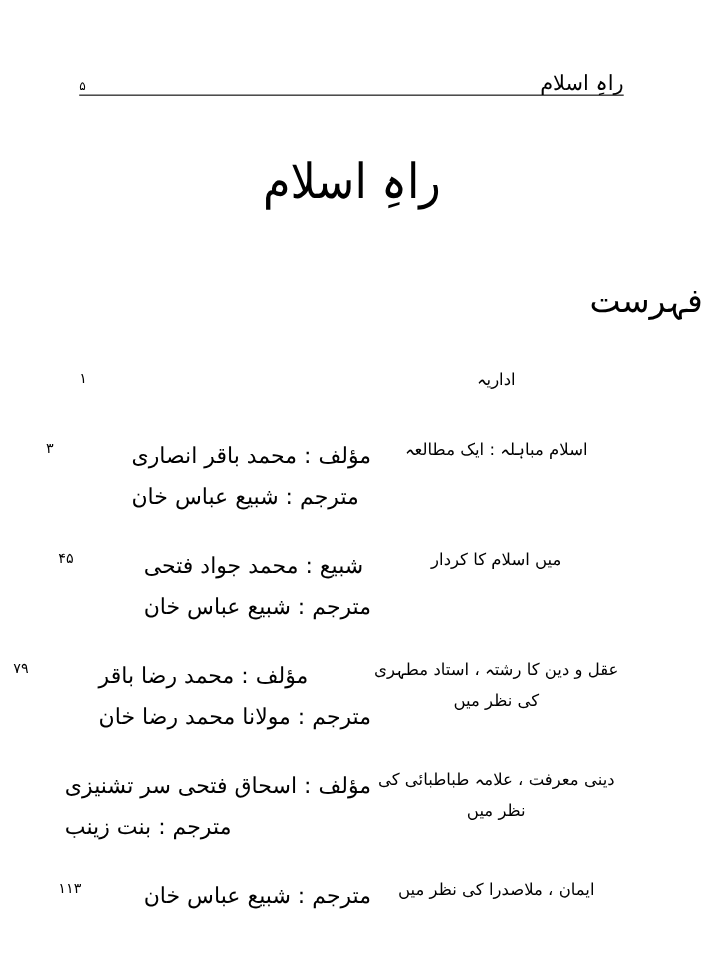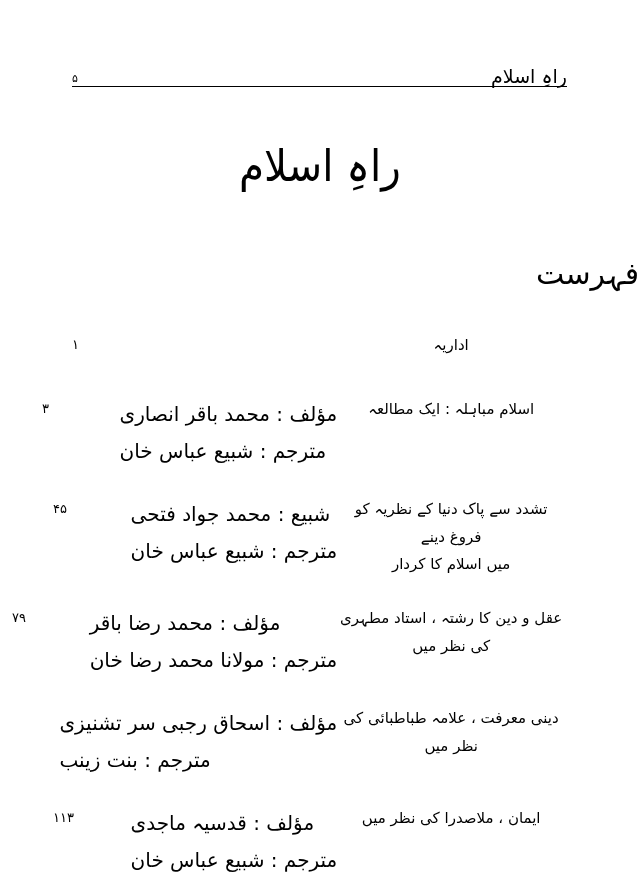--- a/index.html
+++ b/index.html
@@ -161,21 +161,20 @@
       </div>
       <div class="col-credits">
         <span class="credit-line">مؤلف : محمد باقر انصاری</span>
         <span class="credit-line">مترجم : شبیع عباس خان</span>
       </div>
       <div class="col-page">۳</div>
     </div>
 
     <div class="toc-row">
       <div class="col-title">
-        <span class="title-line">تشدد سے پاک دنیا کے نظریہ کو فروغ دینے</span>
         <span class="title-line">میں اسلام کا کردار</span>
       </div>
       <div class="col-credits">
         <span class="credit-line">شبیع : محمد جواد فتحی</span>
         <span class="credit-line">مترجم : شبیع عباس خان</span>
       </div>
       <div class="col-page">۴۵</div>
     </div>
 
     <div class="toc-row">
@@ -187,31 +186,30 @@
         <span class="credit-line">مترجم : مولانا محمد رضا خان</span>
       </div>
       <div class="col-page">۷۹</div>
     </div>
 
     <div class="toc-row">
       <div class="col-title">
         <span class="title-line">دینی معرفت ، علامہ طباطبائی کی نظر میں</span>
       </div>
       <div class="col-credits">
-        <span class="credit-line">مؤلف : اسحاق رجبی سر تشنیزی</span>
+        <span class="credit-line">مؤلف : اسحاق فتحی سر تشنیزی</span>
         <span class="credit-line">مترجم : بنت زینب</span>
       </div>
       <div class="col-page">۹۹</div>
     </div>
 
     <div class="toc-row">
       <div class="col-title">
         <span class="title-line">ایمان ، ملاصدرا کی نظر میں</span>
       </div>
       <div class="col-credits">
-        <span class="credit-line">مؤلف : قدسیہ ماجدی</span>
         <span class="credit-line">مترجم : شبیع عباس خان</span>
       </div>
       <div class="col-page">۱۱۳</div>
     </div>
 
   </div>
 </div>
 
 </body></html>

